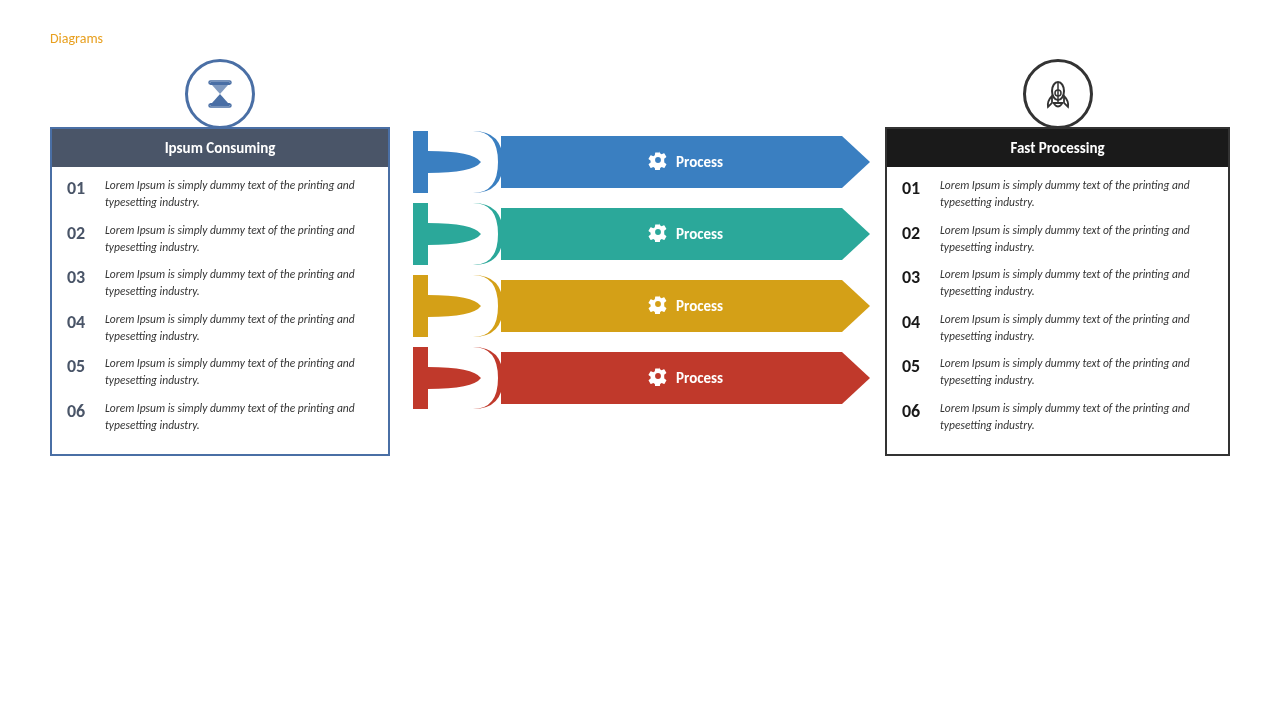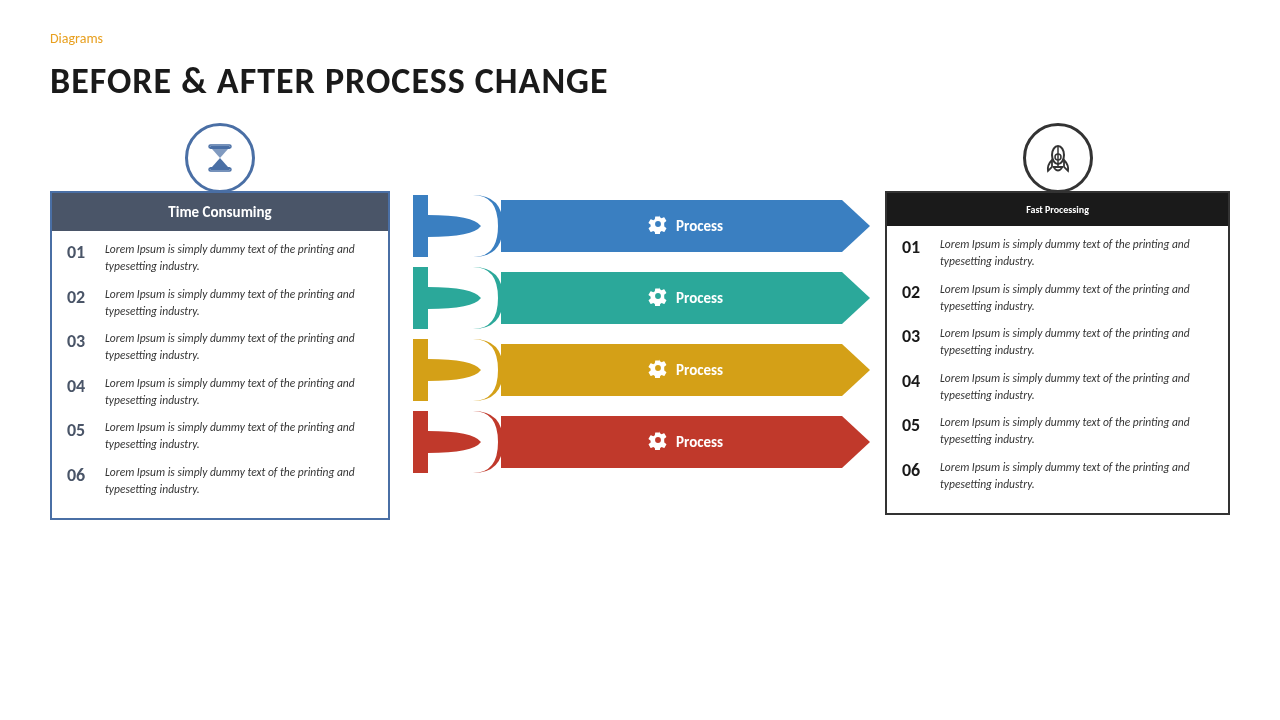--- a/index.html
+++ b/index.html
@@ -139,21 +139,21 @@
 
     .right-box {
       border: 2px solid #333;
       background: white;
     }
 
     .right-box-header {
       background: #1a1a1a;
       color: white;
       font-weight: 700;
-      font-size: 10px;
+      font-size: 15px;
       text-align: center;
       padding: 10px 15px;
     }
 
     .right-box-content {
       padding: 10px 15px;
     }
 
     
     .processes-wrapper {
@@ -171,40 +171,39 @@
       position: relative;
       align-items: center;
     }
   </style>
 </head>
 <body>
 
 <div class="page-wrapper">
 
   <div class="category-label">Diagrams</div>
-  <div class="main-title">BEFORE &amp; AFTER PROCESS CHANGE</div>
 
   <div class="diagram-area">
 
     <div class="left-panel">
       <div class="hourglass-icon">
         <div class="hourglass-circle">
 
           <svg width="36" height="36" viewBox="0 0 36 36">
             <rect x="8" y="6" width="20" height="3" rx="1" fill="#4a6fa5"></rect>
             <rect x="8" y="27" width="20" height="3" rx="1" fill="#4a6fa5"></rect>
             <path d="M10 9 L18 18 L26 9 Z" fill="#4a6fa5" opacity="0.7"></path>
             <path d="M10 27 L18 18 L26 27 Z" fill="#4a6fa5"></path>
             <rect x="7" y="5" width="22" height="3" rx="1.5" fill="none" stroke="#4a6fa5" stroke-width="1.5"></rect>
             <rect x="7" y="28" width="22" height="3" rx="1.5" fill="none" stroke="#4a6fa5" stroke-width="1.5"></rect>
           </svg>
         </div>
       </div>
       <div class="left-box">
-        <div class="left-box-header">Time Consuming</div>
+        <div class="left-box-header">Ipsum Consuming</div>
         <div class="left-box-content">
 
         <div class="list-item">
     <span class="list-num">01</span>
     <span class="list-text">Lorem Ipsum is simply dummy text of the printing and typesetting industry.</span>
   </div>
             <div class="list-item">
     <span class="list-num">02</span>
     <span class="list-text">Lorem Ipsum is simply dummy text of the printing and typesetting industry.</span>
   </div>

